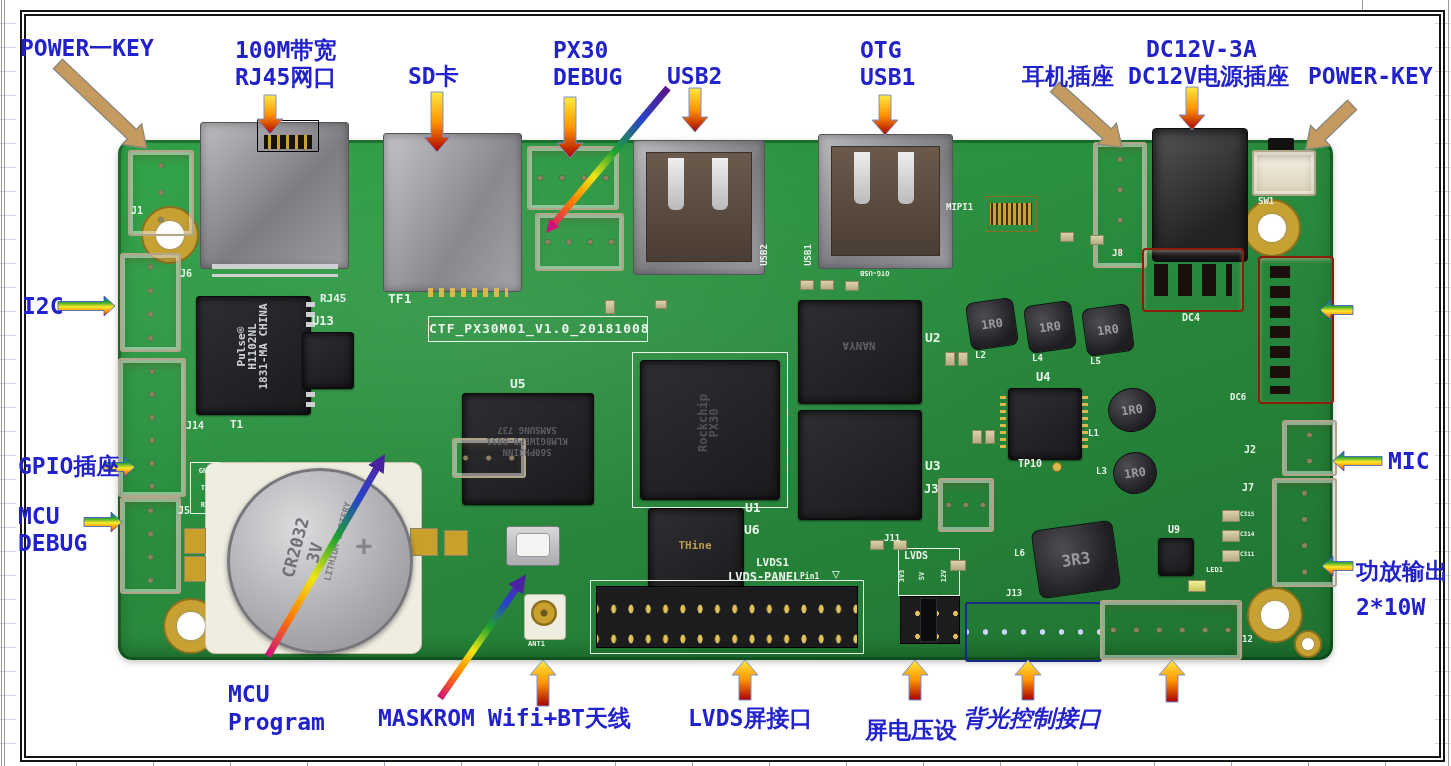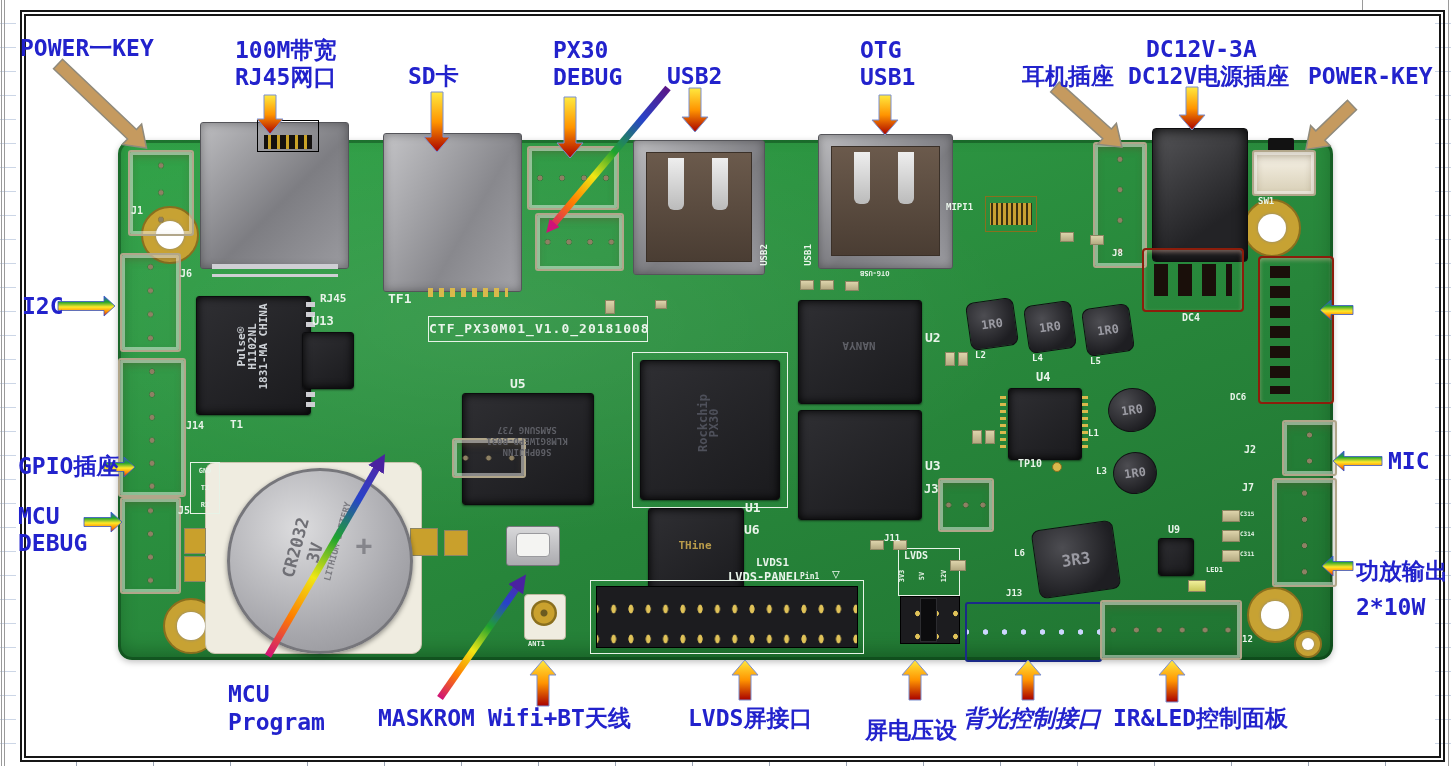--- a/index.html
+++ b/index.html
@@ -356,15 +356,14 @@
   <div class="lbl" style="left:1388px;top:448px;">MIC</div>
   <div class="lbl" style="left:1356px;top:553px;line-height:36px;">功放输出
 2*10W</div>
   <div class="lbl" style="left:228px;top:680px;line-height:28px;">MCU
 Program</div>
   <div class="lbl" style="left:378px;top:705px;">MASKROM</div>
   <div class="lbl" style="left:488px;top:705px;">Wifi+BT天线</div>
   <div class="lbl" style="left:688px;top:705px;">LVDS屏接口</div>
   <div class="lbl" style="left:865px;top:705px;margin-top:12px;">屏电压设</div>
   <div class="lbl" style="left:963px;top:705px;font-style:italic;">背光控制接口</div>
-  <div class="lbl" style="left:1113px;top:705px;">IR&amp;LED控制面板</div>
 
 </div>
 
 </body></html>

